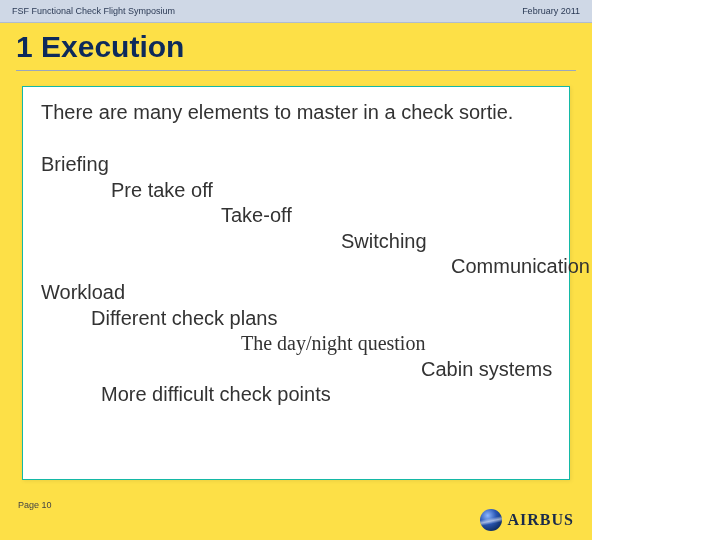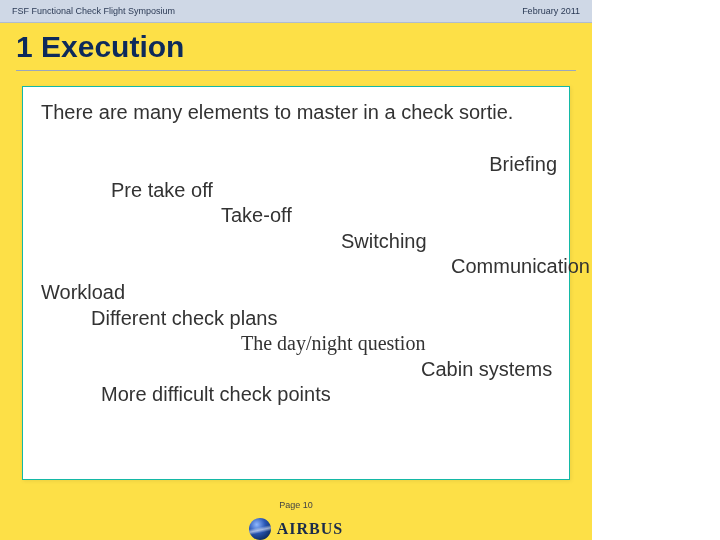--- a/index.html
+++ b/index.html
@@ -66,41 +66,39 @@
     font-size: 20px;
     color: #333;
     margin-bottom: 28px;
   }
   .step {
     font-size: 20px;
     color: #333;
     line-height: 1.28;
     white-space: nowrap;
   }
-  .i0 { margin-left: 0px; text-align: right; }
+  .i0 { margin-left: 0px; }
   .i1 { margin-left: 70px; }
   .i2 { margin-left: 180px; }
   .i3 { margin-left: 300px; }
   .i4 { margin-left: 410px; }
   .j0 { margin-left: 0px; }
   .j1 { margin-left: 50px; }
   .j2 { margin-left: 200px; font-family: Liberation Serif, serif; }
   .j3 { margin-left: 380px; }
   .j4 { margin-left: 60px; }
   .footer {
     position: absolute;
     bottom: 0;
     left: 0;
     right: 0;
     height: 40px;
     display: flex;
     justify-content: space-between;
-    align-items: center;
     padding: 0 18px;
-    flex-direction: column;
   }
   .page {
     font-size: 9px;
     color: #444;
   }
   .logo {
     display: flex;
     align-items: center;
     gap: 6px;
   }

